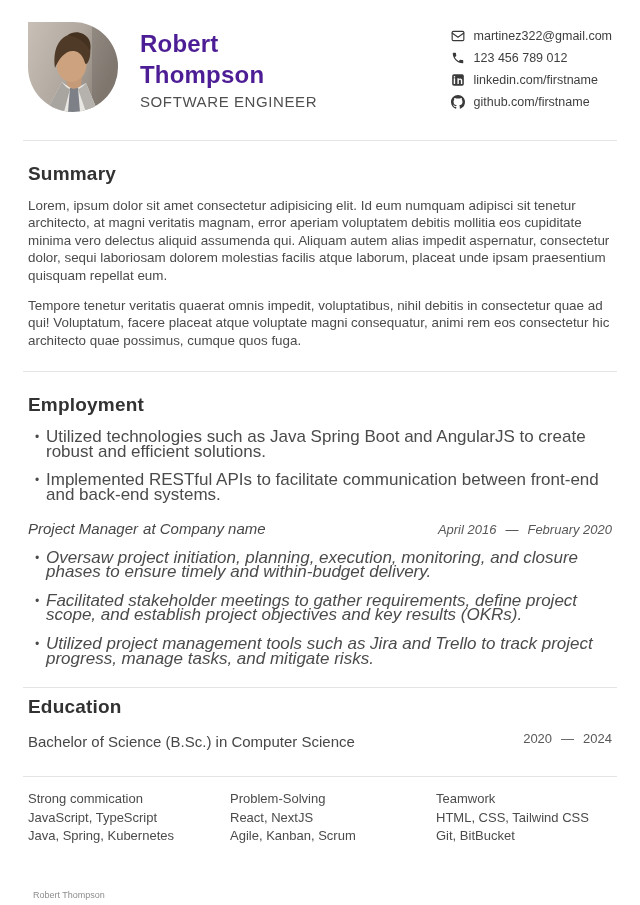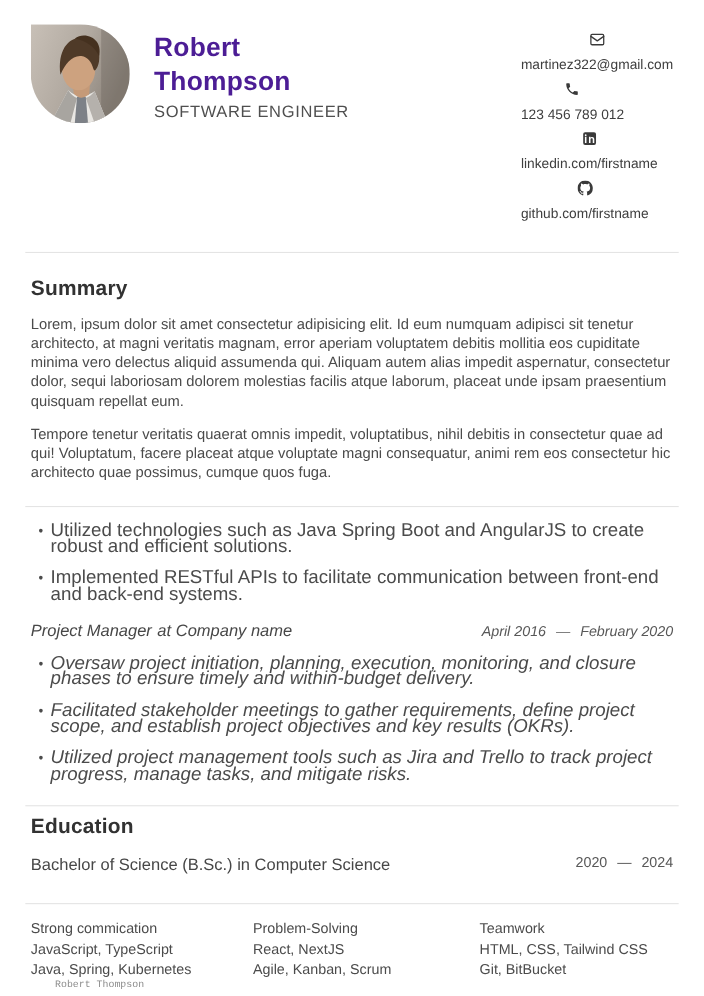--- a/index.html
+++ b/index.html
@@ -15,21 +15,21 @@
   .avatar {
     width:90px; height:90px; flex:none;
     border-radius:0 50% 50% 50%;
     overflow:hidden;
   }
   .avatar svg { display:block; }
   .name-block { margin-left:22px; padding-top:6px; }
   .name-line { font-size:24px; font-weight:bold; color:#4c1d95; line-height:31px; letter-spacing:0.2px; }
   .role-line { font-size:15px; color:#4f4f4f; letter-spacing:0.6px; margin-top:3px; }
   .contacts { margin-left:auto; padding-top:7px; display:flex; flex-direction:column; gap:8px; align-items:flex-start; }
-  .contact-row { display:flex; align-items:center; gap:9px; font-size:12.5px; color:#3e3e3e; line-height:14px; cursor:pointer;flex-direction:column; }
+  .contact-row { display:flex; align-items:center; gap:9px; font-size:12.5px; color:#3e3e3e; line-height:14px; cursor:pointer; }
   .contact-row .ico { width:14px; height:14px; flex:none; display:flex; align-items:center; justify-content:center; }
   .contact-row svg { width:14px; height:14px; display:block; }
 
   .divider { border:none; border-top:1px solid #e4e4e4; margin-left:23px; margin-right:23px; }
   .d1 { margin-top:28px; }
   .d2 { margin-top:22px; }
   .d3 { margin-top:21px; }
   .d4 { margin-top:23px; }
 
   .section { padding:0 28px; }
@@ -66,22 +66,22 @@
 
   .skills-grid {
     display:grid;
     grid-template-columns:202px 206px 1fr;
     margin-top:13px;
   }
   .skill-col { font-size:13px; line-height:18.5px; color:#4b4b4b; }
   .skill-col div { white-space:nowrap; }
 
   .footer {
-    position:absolute; left:50px; bottom:5px;
-    font-size:9px; color:#8d8d8d;font-family:Liberation Mono, monospace;
+    position:absolute; left:33px; bottom:5px;
+    font-size:9px; color:#8d8d8d;
   }
 </style>
 </head>
 <body>
 
 <div class="header">
   <div class="avatar">
     <svg viewBox="0 0 90 90" width="90" height="90">
       <defs>
         <linearGradient id="bg" x1="0" y1="0" x2="1" y2="0.4">
@@ -151,20 +151,21 @@
 
 <div class="section">
   <h2 class="mt-h">Summary</h2>
   <p class="para">Lorem, ipsum dolor sit amet consectetur adipisicing elit. Id eum numquam adipisci sit tenetur architecto, at magni veritatis magnam, error aperiam voluptatem debitis mollitia eos cupiditate minima vero delectus aliquid assumenda qui. Aliquam autem alias impedit aspernatur, consectetur dolor, sequi laboriosam dolorem molestias facilis atque laborum, placeat unde ipsam praesentium quisquam repellat eum.</p>
   <p class="para" style="margin-top:13px">Tempore tenetur veritatis quaerat omnis impedit, voluptatibus, nihil debitis in consectetur quae ad qui! Voluptatum, facere placeat atque voluptate magni consequatur, animi rem eos consectetur hic architecto quae possimus, cumque quos fuga.</p>
 </div>
 
 <hr class="divider d2">
 
 <div class="section">
+  <h2 class="mt-h">Employment</h2>
 
   <div>
     <ul class="bullets">
       <li>Utilized technologies such as Java Spring Boot and AngularJS to create robust and efficient solutions.</li>
       <li>Implemented RESTful APIs to facilitate communication between front-end and back-end systems.</li>
     </ul>
   </div>
 
   <div class="job2">
     <div class="job-head" style="margin-top:0">

